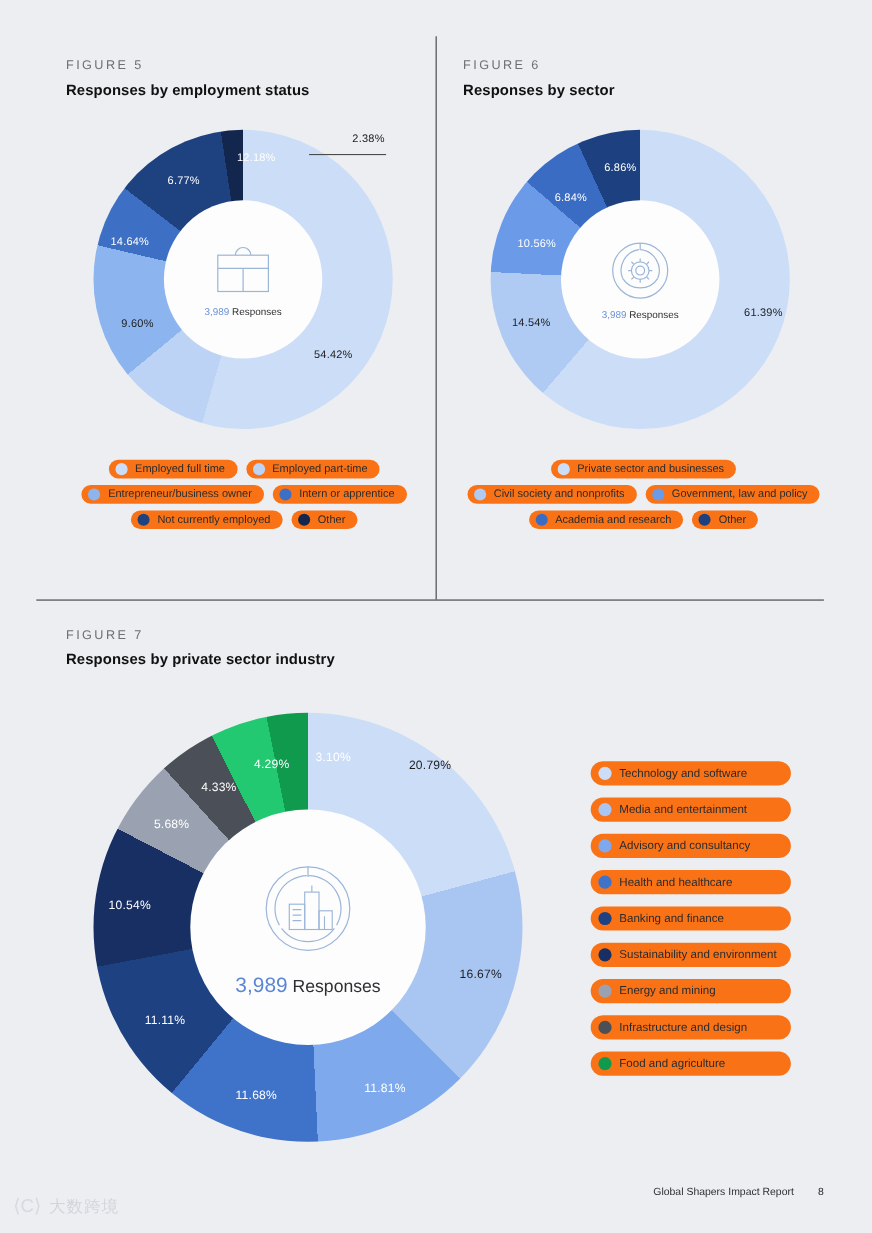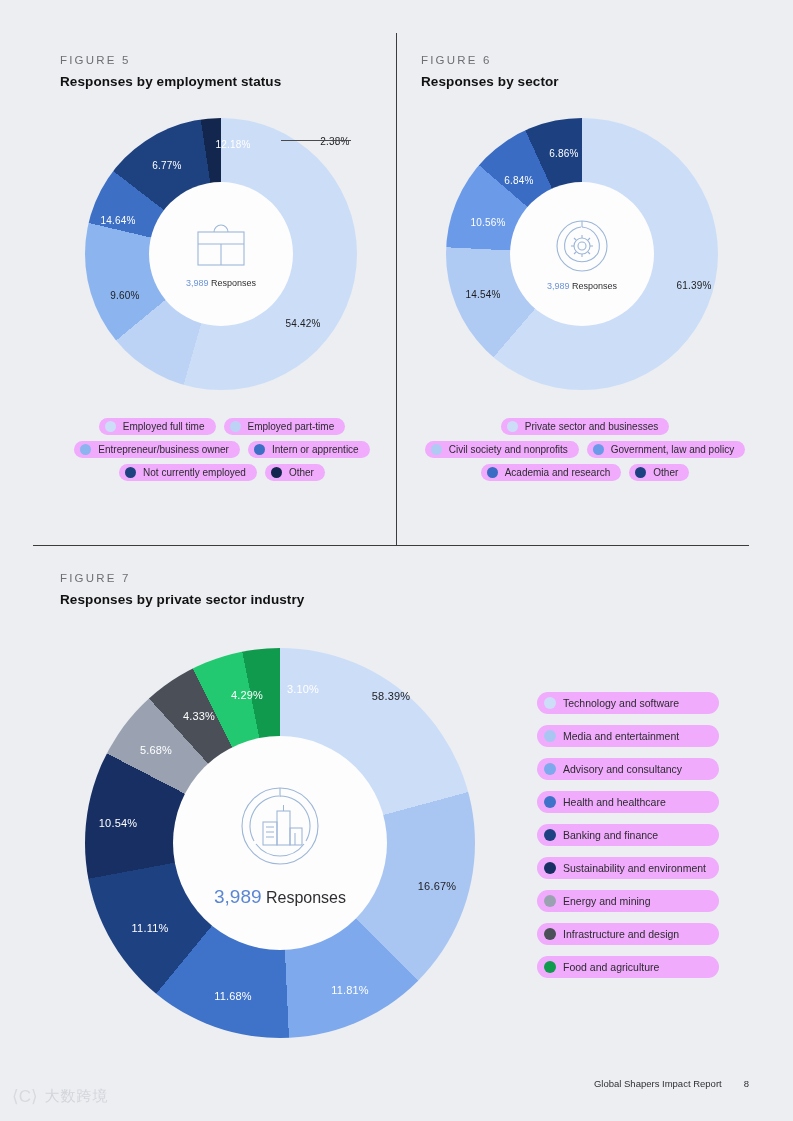--- a/index.html
+++ b/index.html
@@ -59,21 +59,21 @@
 
   .leader{
     position:absolute;height:1px;background:#4a4a4a;
   }
 
   
   .legend{position:absolute;display:flex;flex-direction:column;gap:6px;}
   .legend-row{display:flex;justify-content:center;gap:8px;}
   .legend-item{
     display:inline-flex;align-items:center;gap:7px;
-    background:#f0abfc;border-radius:12px;padding:3px 11px 3px 6px;
+    background:#f97316;border-radius:12px;padding:3px 11px 3px 6px;
     font-size:10px;color:#2b2b2e;white-space:nowrap;
   }
   .swatch{width:11px;height:11px;border-radius:50%;flex:0 0 auto;}
 
   .legend-vert{position:absolute;display:flex;flex-direction:column;gap:11px;}
   .legend-vert .legend-item{font-size:10.5px;padding:5px 13px 5px 7px;border-radius:13px;}
   .legend-vert .swatch{width:12px;height:12px;}
 
   
   .footer{
@@ -115,21 +115,21 @@
           <line x1="31" y1="24" x2="31" y2="45" stroke="#9cb6d8" stroke-width="1.1"></line>
         </svg>
         <div class="resp"><span class="num">3,989</span> <span>Responses</span></div>
       </div>
     </div>
     <div class="slice-label dark" style="left:218px;top:205px;">54.42%</div>
     <div class="slice-label dark" style="left:40px;top:177px;">9.60%</div>
     <div class="slice-label light" style="left:33px;top:102px;">14.64%</div>
     <div class="slice-label light" style="left:82px;top:47px;">6.77%</div>
     <div class="slice-label light" style="left:148px;top:26px;">12.18%</div>
-    <div class="slice-label dark" style="left:250px;top:23px;">2.38%</div>
+    <div class="slice-label dark" style="left:250px;top:9px;">2.38%</div>
     <div class="leader" style="left:196px;top:22px;width:70px;"></div>
   </div>
 
   <div class="legend" style="left:72px;top:418px;width:300px;">
     <div class="legend-row">
       <div class="legend-item">
         <span class="swatch" style="background:#ccddf7"></span>
         <span>Employed full time</span>
       </div>
       <div class="legend-item">
@@ -246,21 +246,21 @@
             <line x1="51.5" y1="27" x2="51.5" y2="33"></line>
             <line x1="34" y1="49" x2="42" y2="49"></line>
             <line x1="34" y1="54" x2="42" y2="54"></line>
             <line x1="34" y1="59" x2="42" y2="59"></line>
             <line x1="63" y1="55" x2="63" y2="67"></line>
           </g>
         </svg>
         <div class="resp"><span class="num">3,989</span> <span>Responses</span></div>
       </div>
     </div>
-    <div class="slice-label big dark" style="left:306px;top:48px;">58.39%</div>
+    <div class="slice-label big dark" style="left:306px;top:48px;">20.79%</div>
     <div class="slice-label big dark" style="left:352px;top:238px;">16.67%</div>
     <div class="slice-label big light" style="left:265px;top:342px;">11.81%</div>
     <div class="slice-label big light" style="left:148px;top:348px;">11.68%</div>
     <div class="slice-label big light" style="left:65px;top:280px;">11.11%</div>
     <div class="slice-label big light" style="left:33px;top:175px;">10.54%</div>
     <div class="slice-label big light" style="left:71px;top:102px;">5.68%</div>
     <div class="slice-label big light" style="left:114px;top:68px;">4.33%</div>
     <div class="slice-label big light" style="left:162px;top:47px;">4.29%</div>
     <div class="slice-label big light" style="left:218px;top:41px;">3.10%</div>
   </div>

